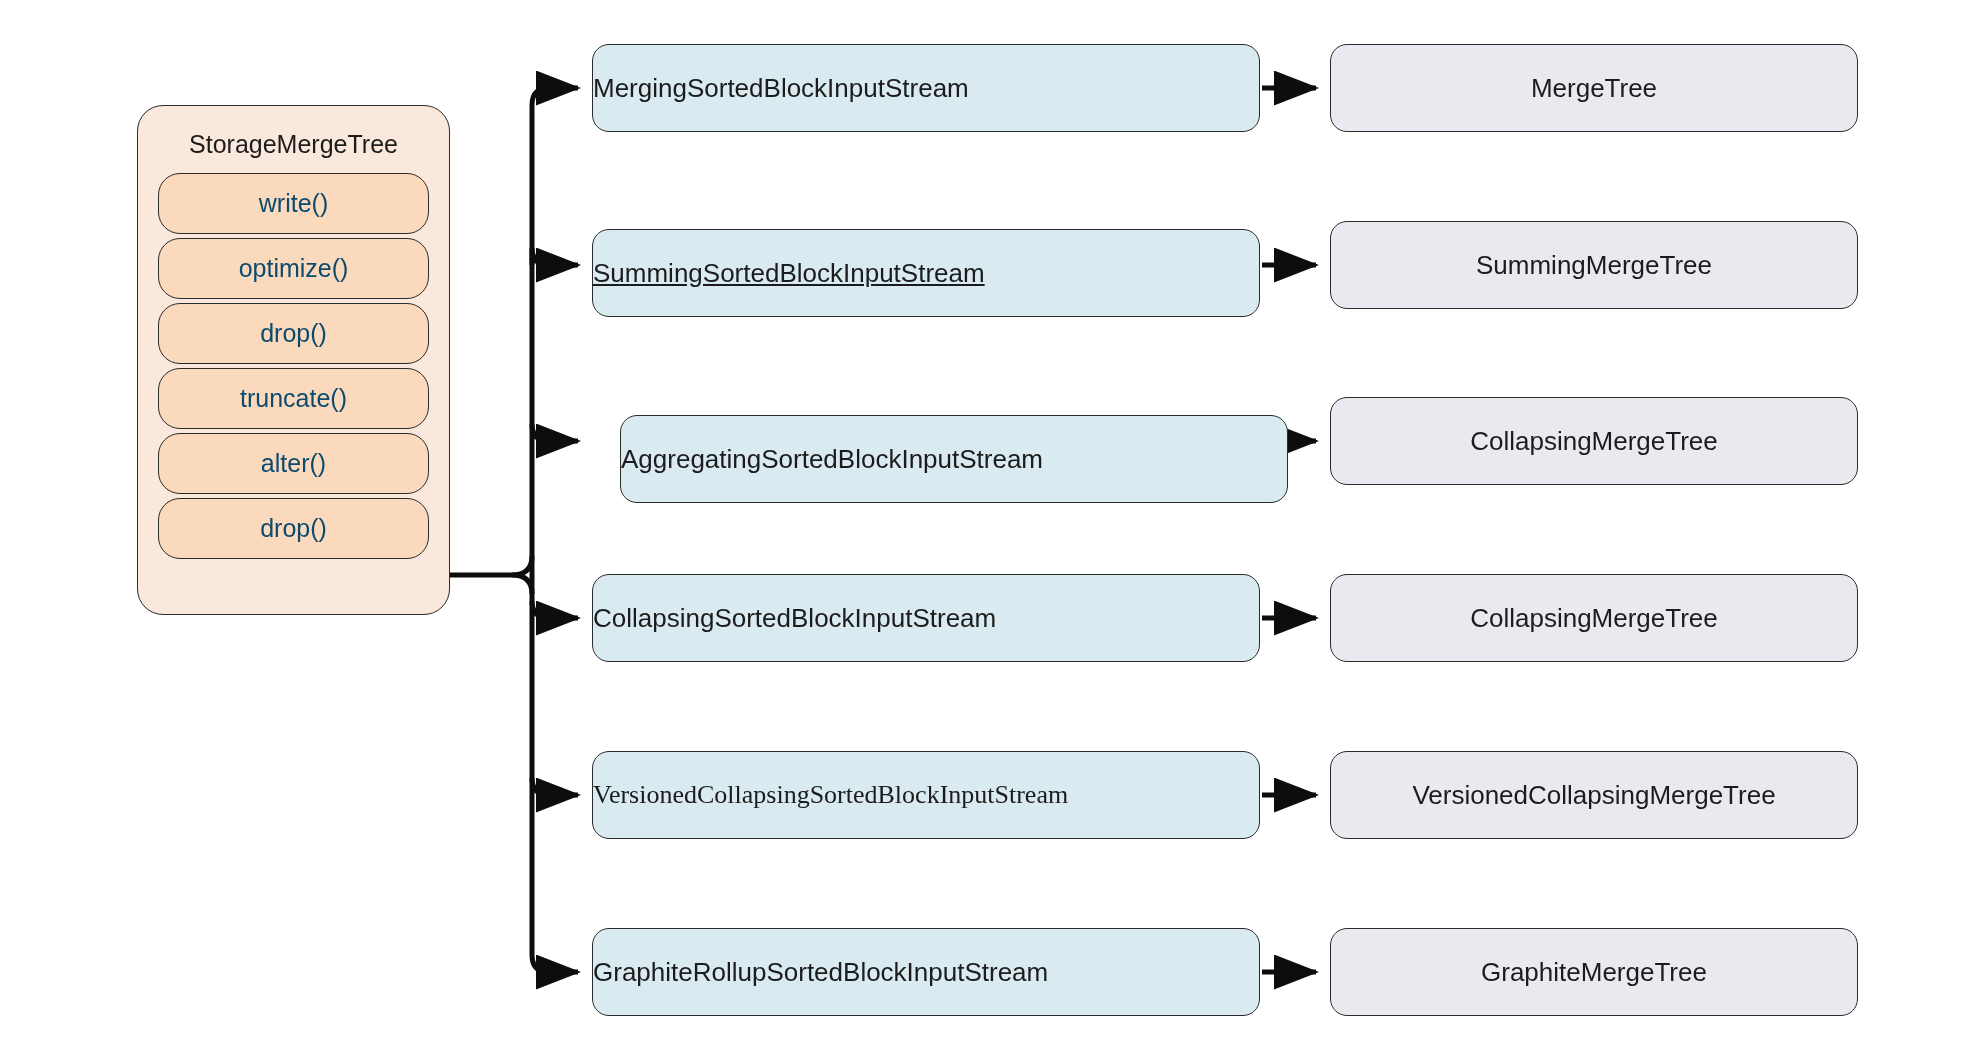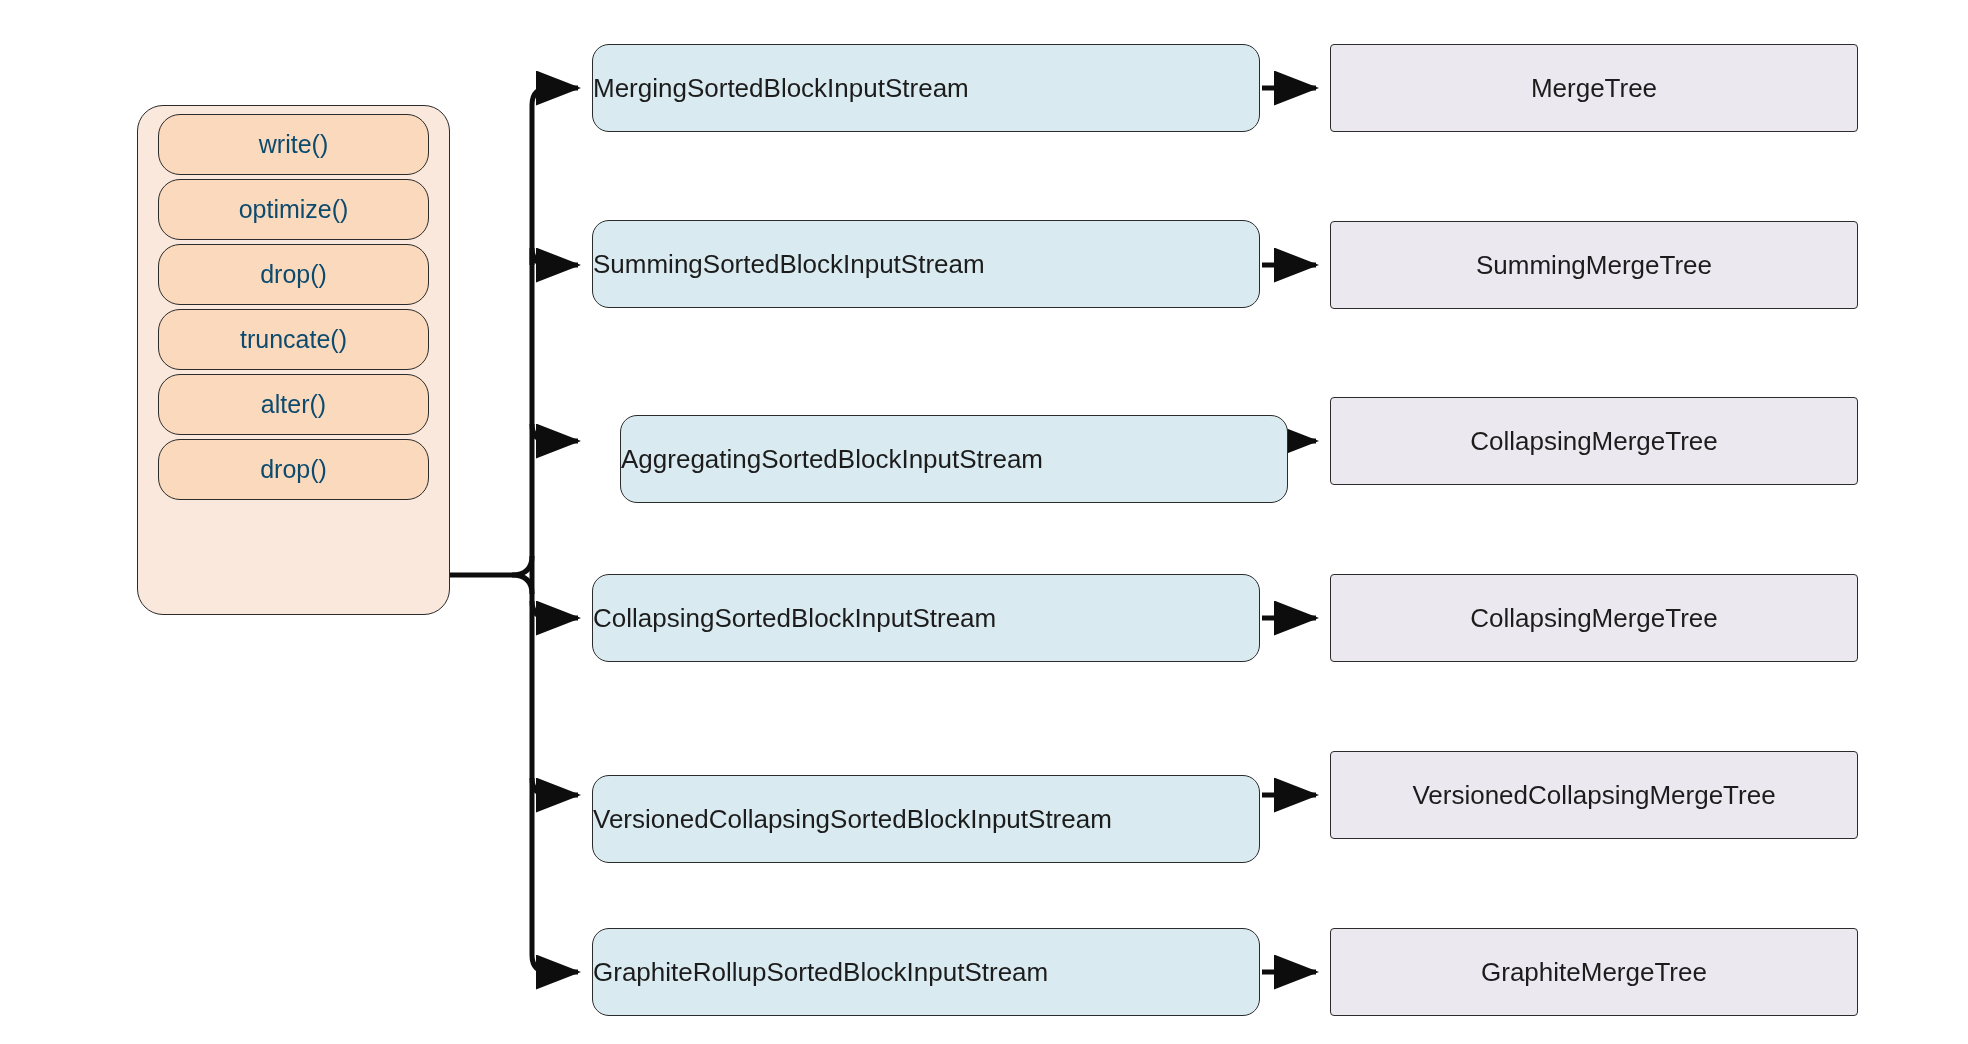--- a/index.html
+++ b/index.html
@@ -89,21 +89,21 @@
 
   
   .engine-box {
     position: absolute;
     left: 1330px;
     width: 528px;
     height: 88px;
     box-sizing: border-box;
     background: #ece8f0;
     border: 1.6px solid #2b2b2b;
-    border-radius: 4px;
+    border-radius: 17px;
     display: flex;
     align-items: center;
     justify-content: center;
     font-size: 26px;
     color: #1c1c1c;
     white-space: nowrap;
   }
 </style>
 </head>
 <body>
@@ -141,20 +141,21 @@
       <path d="M 1262 88  L 1316 88"></path>
       <path d="M 1262 265 L 1316 265"></path>
       <path d="M 1262 441 L 1316 441"></path>
       <path d="M 1262 618 L 1316 618"></path>
       <path d="M 1262 795 L 1316 795"></path>
       <path d="M 1262 972 L 1316 972"></path>
     </g>
   </svg>
 
   <div class="storage-box">
+    <div class="storage-title">StorageMergeTree</div>
     <div class="method-pill">
       <span>write()</span>
     </div>
     <div class="method-pill">
       <span>optimize()</span>
     </div>
     <div class="method-pill">
       <span>drop()</span>
     </div>
     <div class="method-pill">
@@ -164,30 +165,30 @@
       <span>alter()</span>
     </div>
     <div class="method-pill">
       <span>drop()</span>
     </div>
   </div>
 
   <div class="stream-box" style="top:44px;">
     <span>MergingSortedBlockInputStream</span>
   </div>
-  <div class="stream-box" style="top:220px;">
+  <div class="stream-box" style="top:229px;text-decoration:underline;">
     <span>SummingSortedBlockInputStream</span>
   </div>
   <div class="stream-box" style="top:415px;margin-left:28px;">
     <span>AggregatingSortedBlockInputStream</span>
   </div>
   <div class="stream-box" style="top:574px;">
     <span>CollapsingSortedBlockInputStream</span>
   </div>
-  <div class="stream-box" style="top:775px;">
+  <div class="stream-box" style="top:751px;font-family:Liberation Serif, serif;">
     <span>VersionedCollapsingSortedBlockInputStream</span>
   </div>
   <div class="stream-box" style="top:928px;">
     <span>GraphiteRollupSortedBlockInputStream</span>
   </div>
 
   <div class="engine-box" style="top:44px;">
     <span>MergeTree</span>
   </div>
   <div class="engine-box" style="top:221px;">

